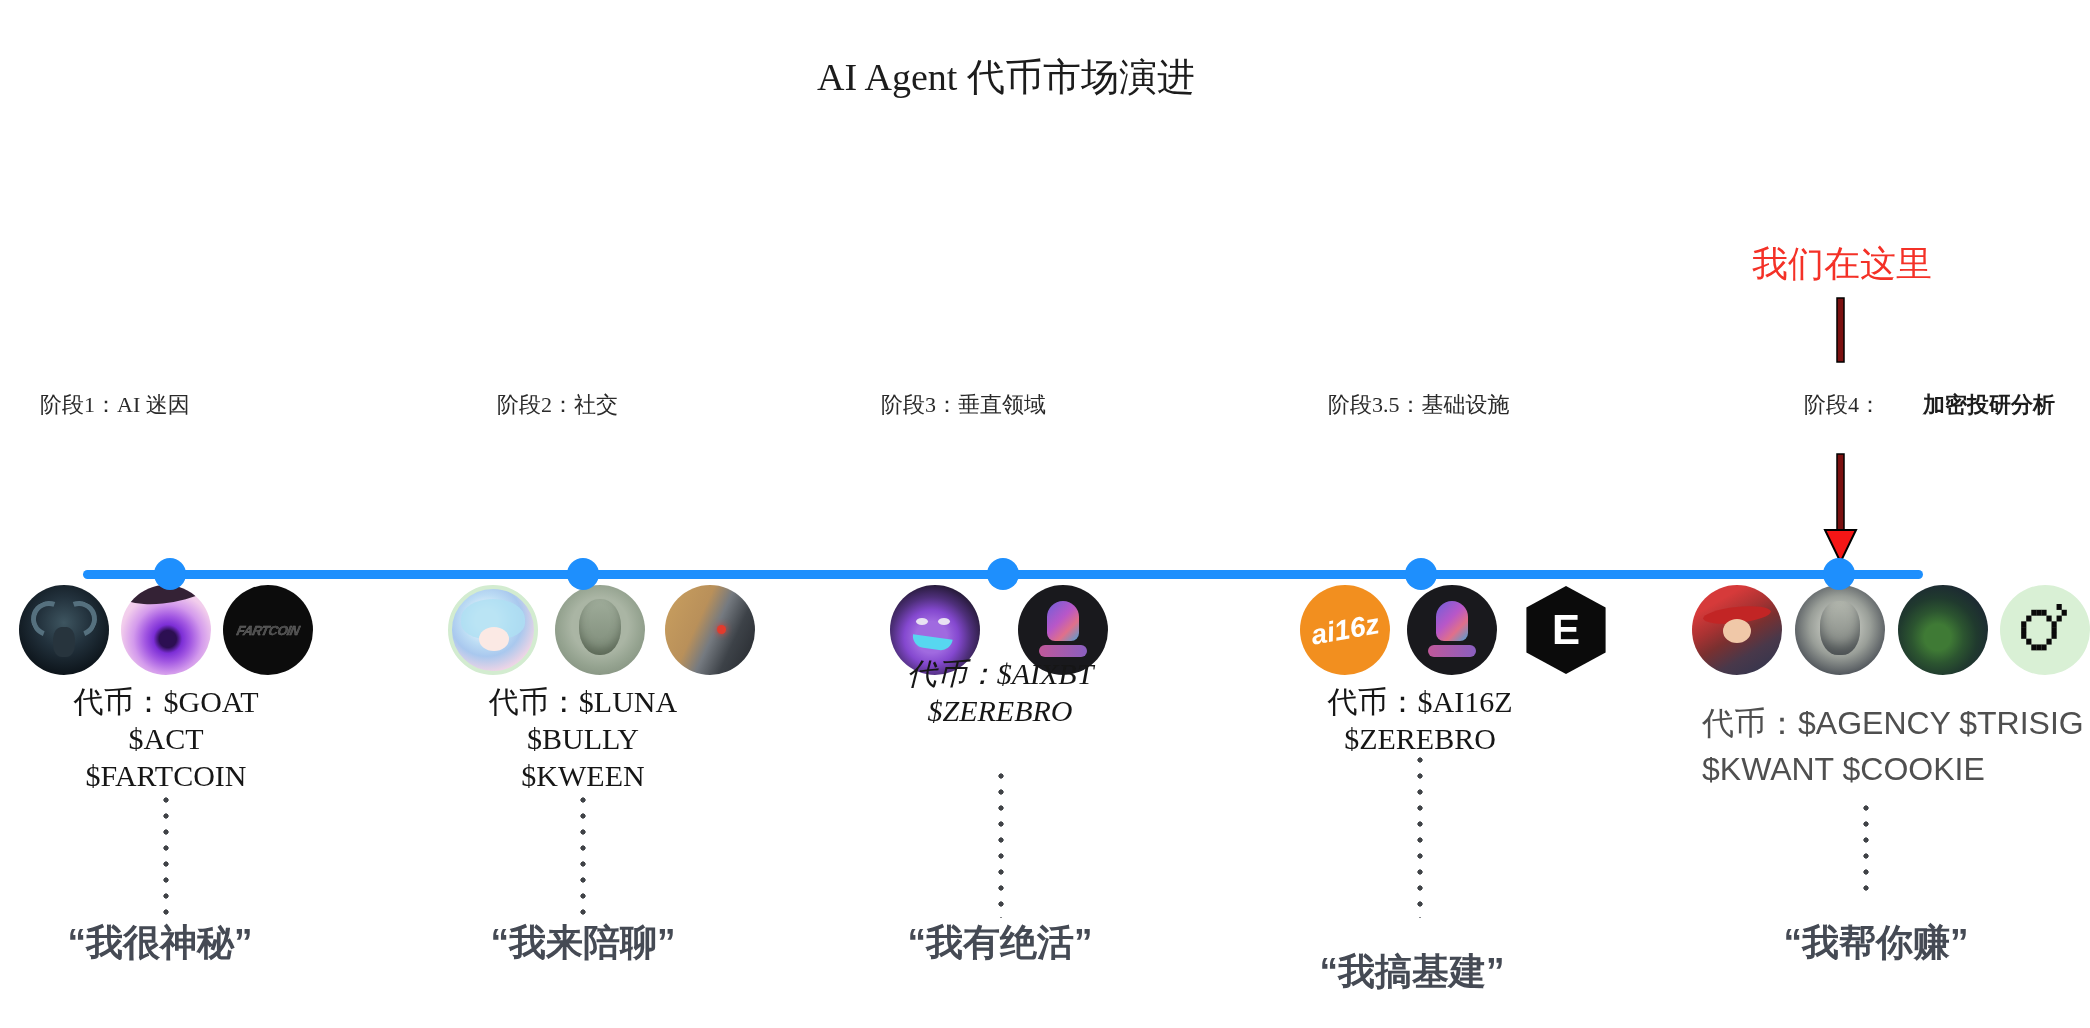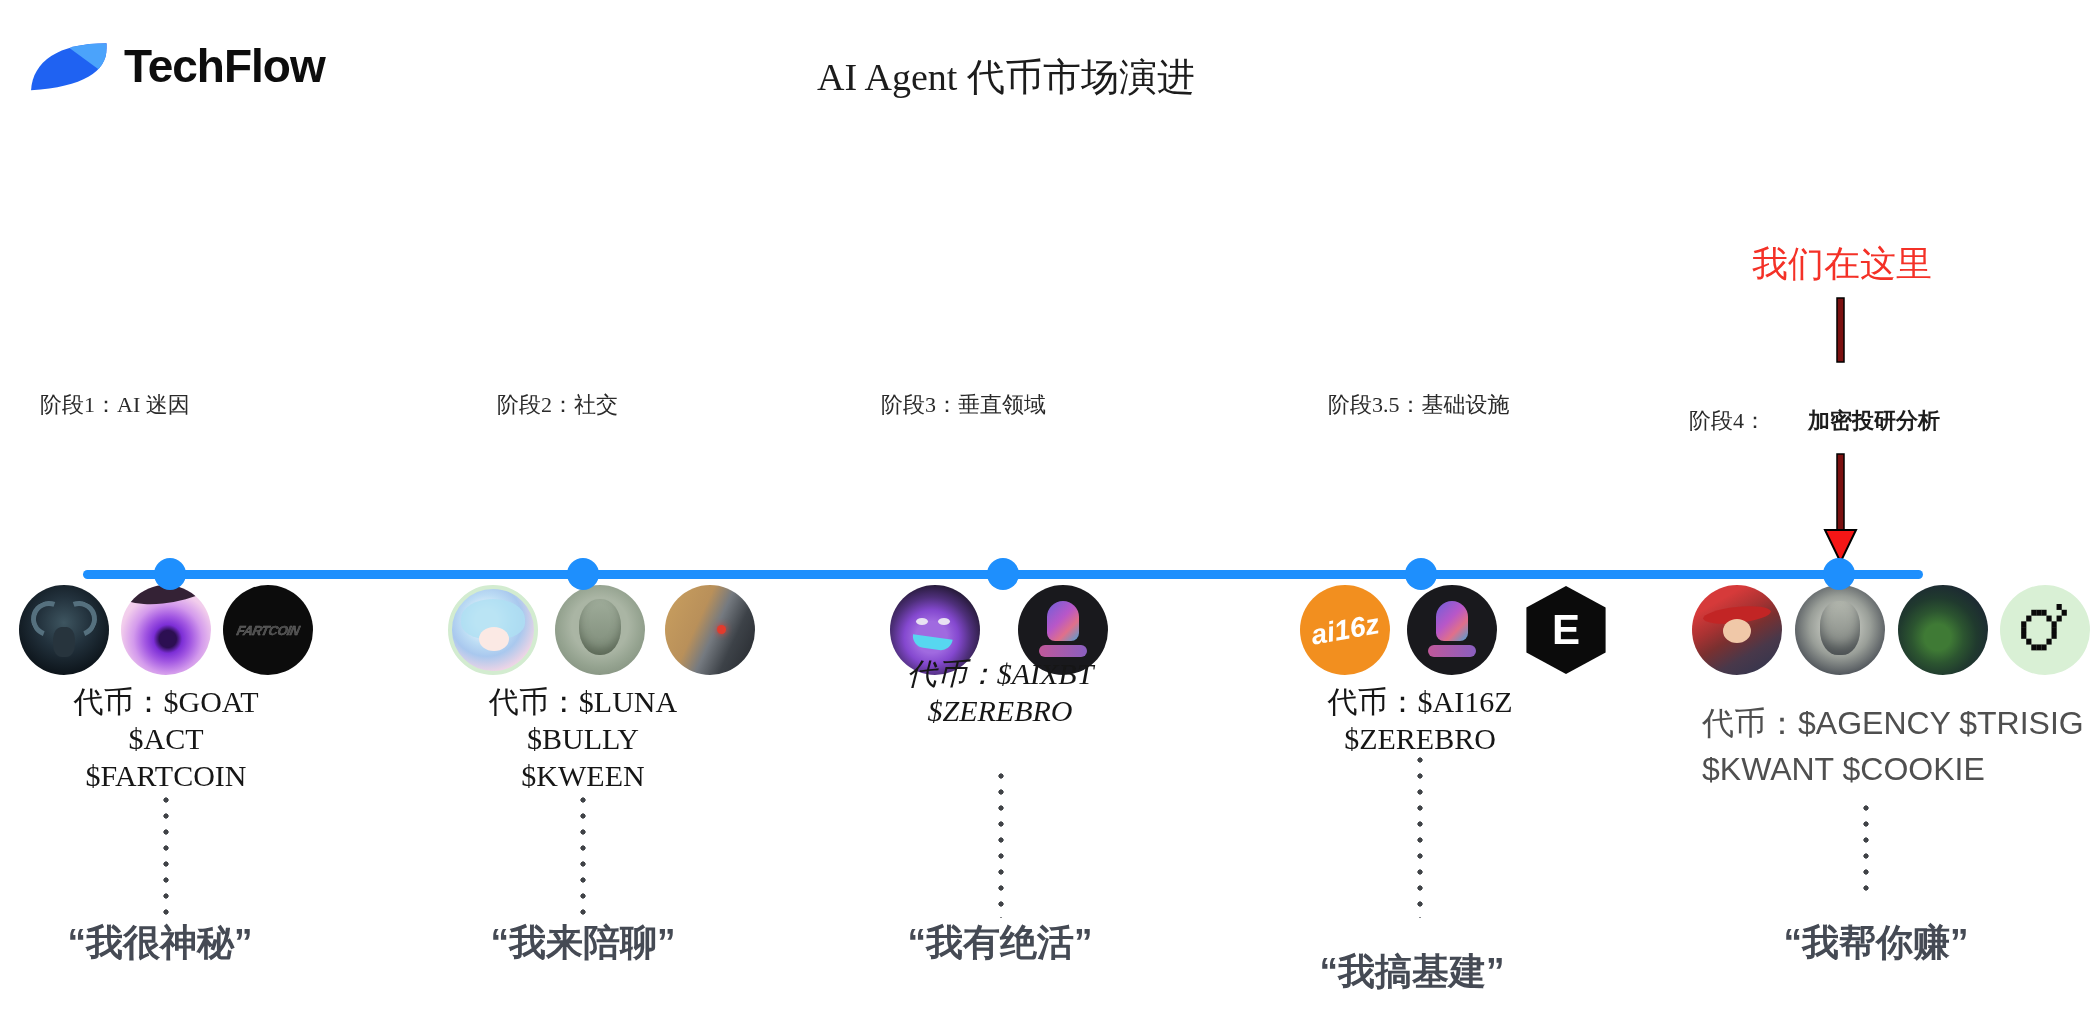--- a/index.html
+++ b/index.html
@@ -98,32 +98,20 @@
 
   .av-kwant{background:radial-gradient(circle at 44% 58%,#3f7a35 0 18%,#2c5530 36%,#203a2e 54%,#1c2733 78%,#161d27 100%);}
 
   .av-cookie{background:#d9f0d5;}
 </style>
 </head>
 <body>
 
 <div id="canvas">
 
-  <div class="logo-wrap">
-    <svg class="logo-icon" viewBox="0 0 100 70">
-      <defs>
-          <clipPath id="leafclip">
-            <path d="M6 64 C8 30 38 8 96 8 L96 14 C96 42 68 60 6 64 Z"></path>
-          </clipPath>
-        </defs>
-      <path d="M6 64 C8 30 38 8 96 8 L96 14 C96 42 68 60 6 64 Z" fill="#1f62f2"></path>
-      <polygon points="44,8 96,8 96,46" fill="#4ba3fb" clip-path="url(#leafclip)"></polygon>
-    </svg>
-    <div class="brand-name">TechFlow</div>
-  </div>
 
   <div class="page-title">AI Agent 代币市场演进</div>
 
   <div class="here-label" style="color: rgb(244, 49, 39);">我们在这里</div>
   <svg class="here-arrow" width="52" height="272" viewBox="0 0 52 272">
     <rect x="22" y="2" width="7" height="64" fill="#7b1010" stroke="#000000" stroke-width="1.5"></rect>
     <rect x="22" y="158" width="7" height="76" fill="#7b1010" stroke="#000000" stroke-width="1.5"></rect>
     <polygon points="10,234 41,234 25.5,266" fill="#f51616" stroke="#000000" stroke-width="2"></polygon>
   </svg>
 
@@ -217,21 +205,21 @@
         </div>
     <div class="tokens" style="top: 683px; left: 1420px;">
           <div>代币：$AI16Z</div>
           <div>$ZEREBRO</div>
         </div>
     <div class="dotline" style="left: 1420px; top: 752px; height: 166px;"></div>
     <div class="quote" style="left: 1412px; color: rgb(69, 74, 84); margin-top: 29px;">“我搞基建”</div>
   </div>
 
   <div class="stage">
-    <div class="stage-label" style="left: 1689px; margin-top: 16px;"><span class="pre">阶段4：</span><span class="em">加密投研分析</span></div>
+    <div class="stage-label" style="left: 1804px;"><span class="pre">阶段4：</span><span class="em">加密投研分析</span></div>
     <div class="tl-dot" style="left: 1839px; background: rgb(30, 143, 253);"></div>
     <div class="avatars">
           <div class="av av-agency" style="left: 1692px;">
             <i class="brim"></i>
             <i class="face"></i>
           </div>
           <div class="av av-trisig" style="left: 1795px;">
             <i class="f"></i>
           </div>
           <div class="av av-kwant" style="left: 1898px;"></div>

